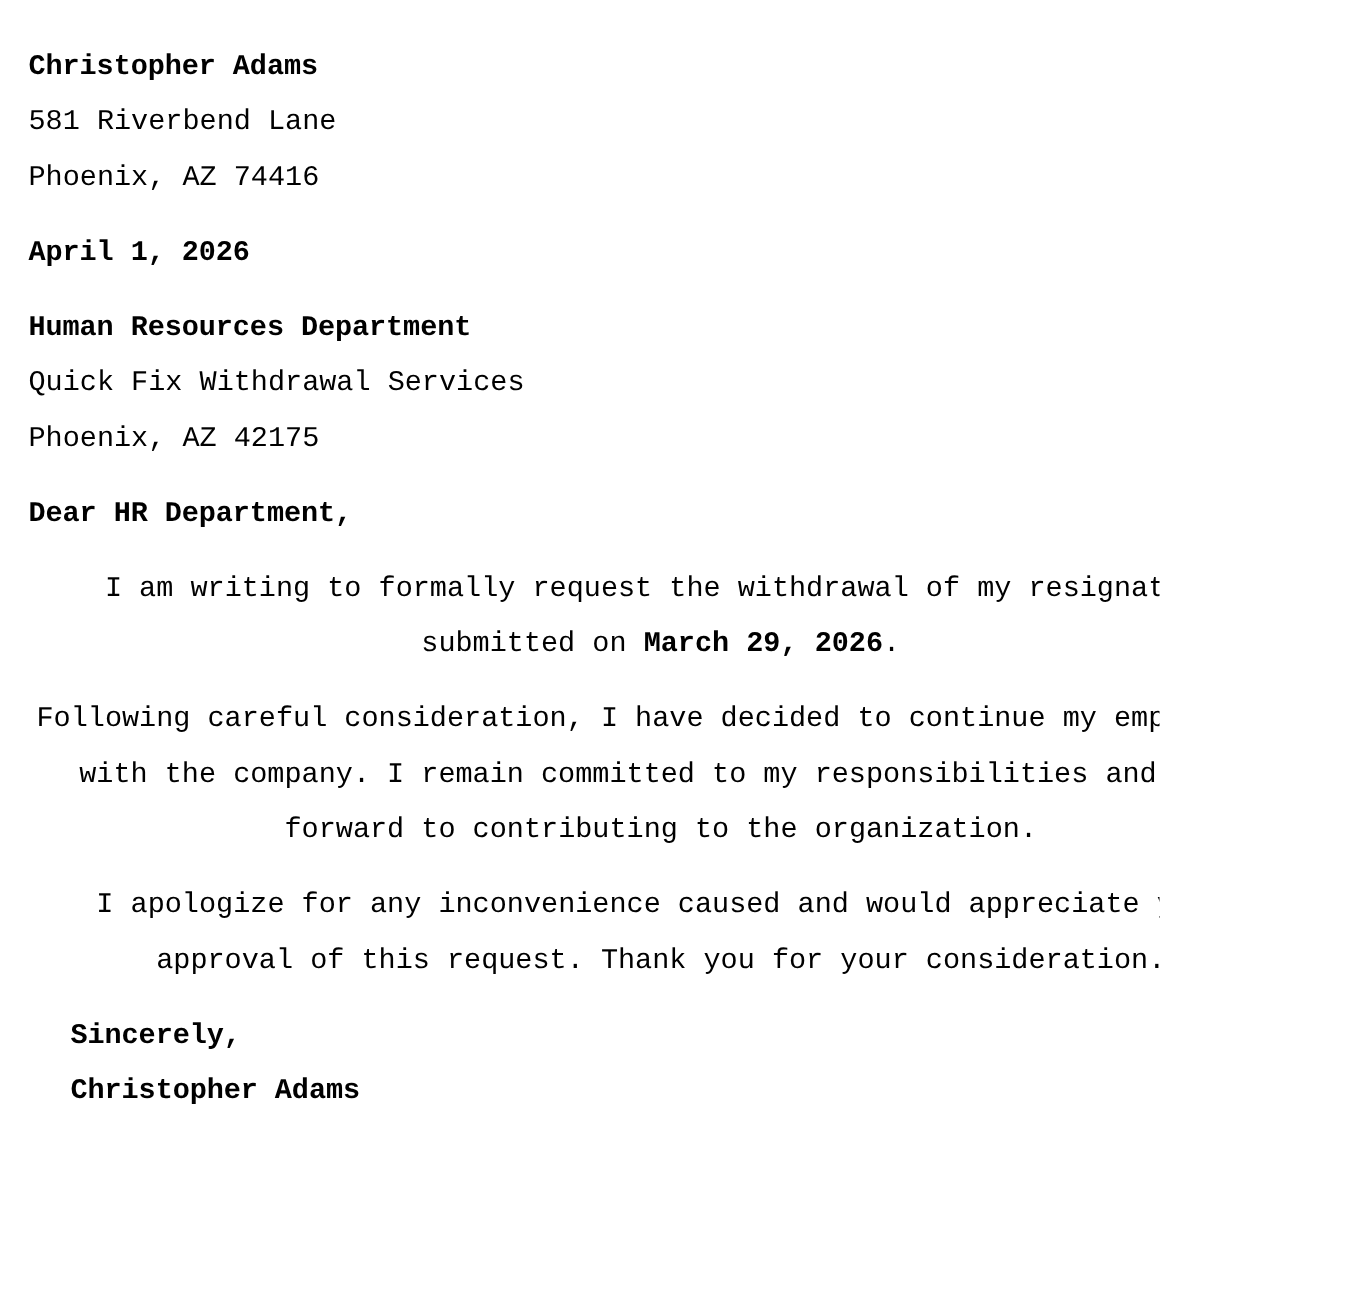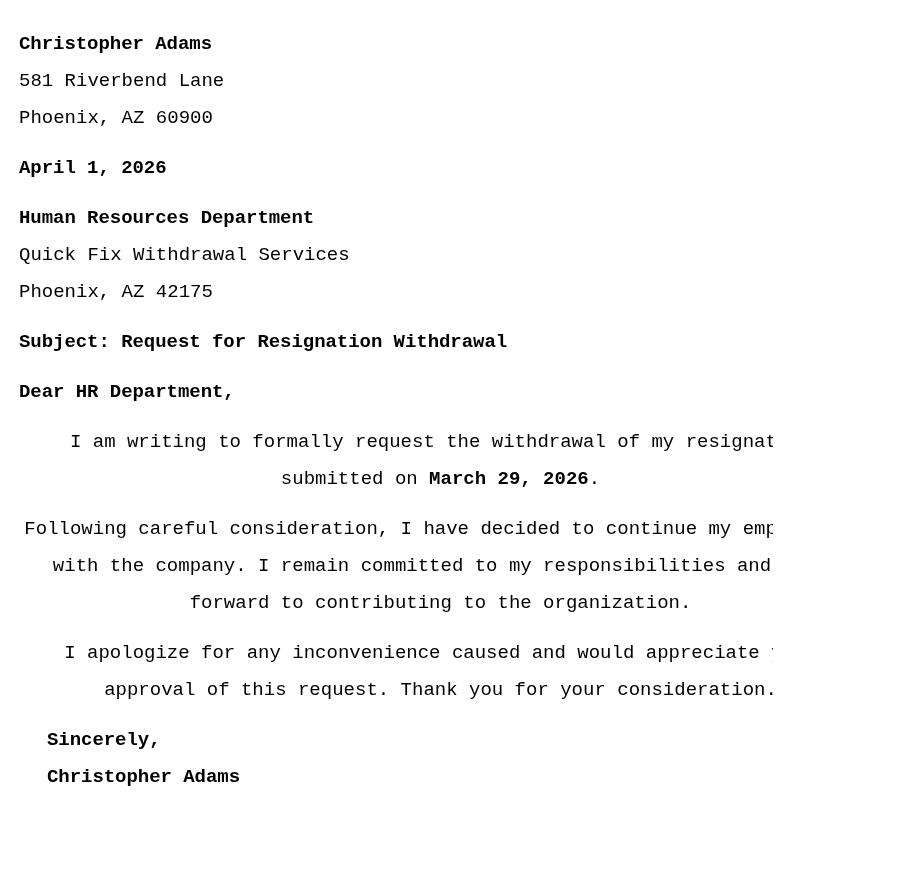--- a/index.html
+++ b/index.html
@@ -73,36 +73,33 @@
 </style>
 </head>
 <body>
 
 <div class="page">
   <div class="letter">
 
     <div class="block sender-block">
       <div class="line bold">Christopher Adams</div>
       <div class="line regular">581 Riverbend Lane</div>
-      <div class="line regular">Phoenix, AZ 60900</div>
+      <div class="line regular">Phoenix, AZ 74416</div>
     </div>
 
     <div class="block">
       <div class="line bold">April 1, 2026</div>
     </div>
 
     <div class="block">
       <div class="line bold">Human Resources Department</div>
       <div class="line regular">Quick Fix Withdrawal Services</div>
       <div class="line regular">Phoenix, AZ 42175</div>
     </div>
 
-    <div class="block">
-      <div class="line bold">Subject: Request for Resignation Withdrawal</div>
-    </div>
 
     <div class="block">
       <div class="line bold">Dear HR Department,</div>
     </div>
 
     <p class="para"><span>I am writing to formally request the withdrawal of my resignation submitted on </span><span class="strong">March 29, 2026</span><span>.</span></p>
 
     <p class="para">Following careful consideration, I have decided to continue my employment with the company. I remain committed to my responsibilities and look forward to contributing to the organization.</p>
 
     <p class="para">I apologize for any inconvenience caused and would appreciate your approval of this request. Thank you for your consideration.</p>

